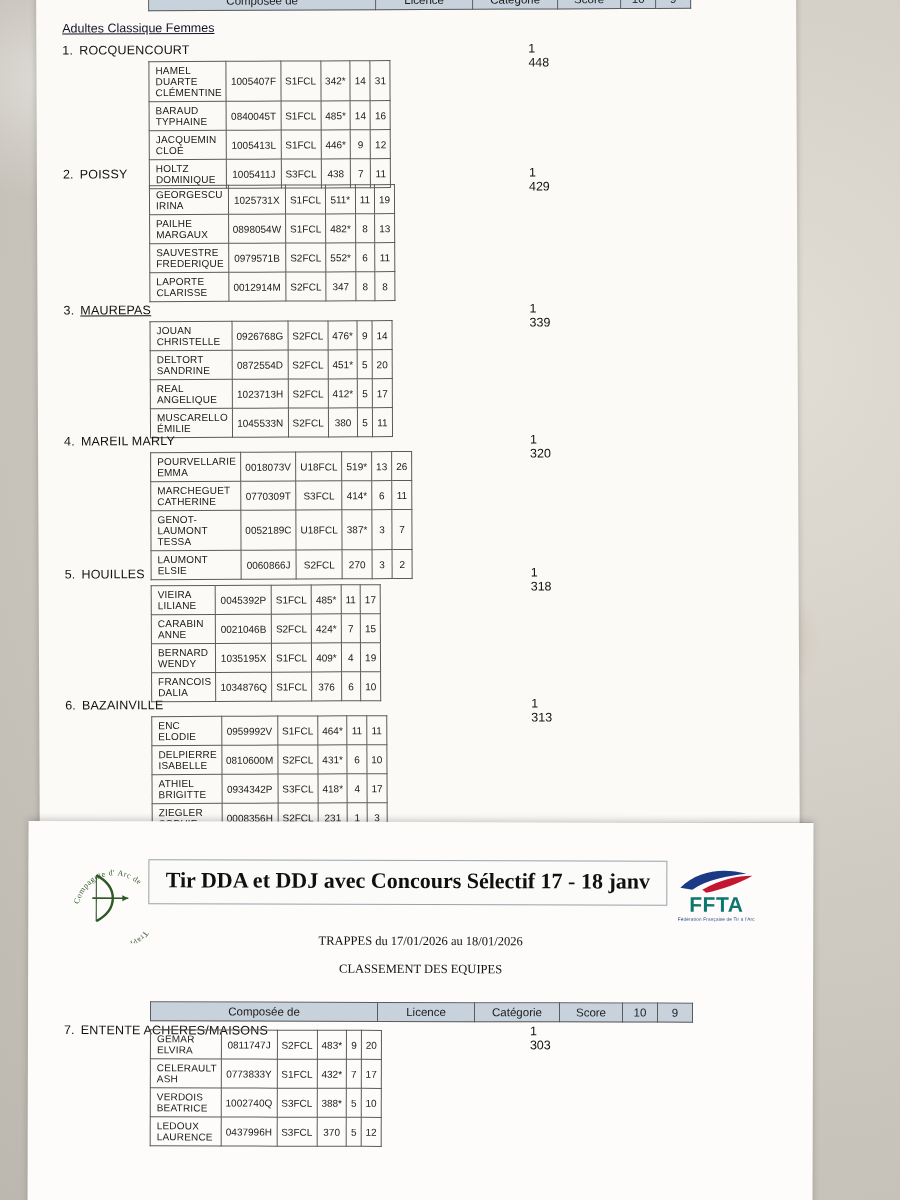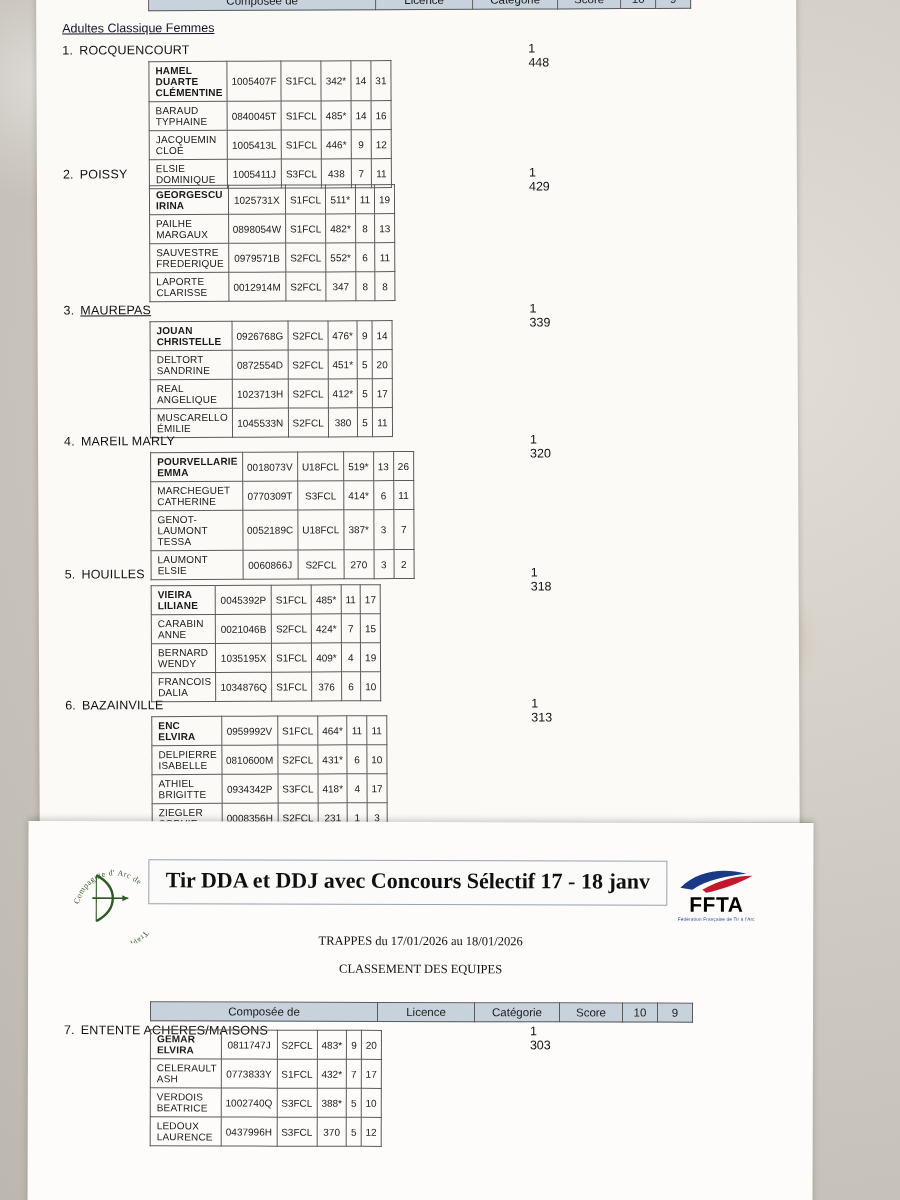--- a/index.html
+++ b/index.html
@@ -67,21 +67,21 @@
 
   .hdr-row td {
     background: #c7d2dd;
     border: 1px solid #5b5b5b;
     text-align: center;
     font-size: 11.5px;
     padding: 3px 2px;
     font-weight: 400;
   }
 
-  .col-name   { width: 222px; font-weight: bold; }
+  .col-name   { width: 222px; }
   .col-lic    { width: 92px; }
   .col-cat    { width: 80px; }
   .col-score  { width: 58px; }
   .col-10     { width: 30px; }
   .col-9      { width: 30px; }
 
   .section-title {
     font-size: 12.5px;
     font-weight: 400;
     color: #12122a;
@@ -183,21 +183,21 @@
     left: 640px;
     top: 45px;
     width: 96px;
     height: 70px;
     text-align: center;
   }
   .ffta-text {
     font-family: "Liberation Sans", sans-serif;
     font-weight: bold;
     font-size: 21px;
-    color: #000000;
+    color: #0f766e;
     letter-spacing: 0.5px;
     line-height: 1;
   }
   .ffta-sub {
     font-size: 4.6px;
     color: #1b3a86;
     letter-spacing: 0.2px;
     line-height: 1.25;
     margin-top: 2px;
   }
@@ -267,21 +267,21 @@
           </tr>
           <tr>
             <td class="name">JACQUEMIN CLOÉ</td>
             <td class="center">1005413L</td>
             <td class="center">S1FCL</td>
             <td class="center">446*</td>
             <td class="center">9</td>
             <td class="center">12</td>
           </tr>
           <tr>
-            <td class="name">ELSIE DOMINIQUE</td>
+            <td class="name">HOLTZ DOMINIQUE</td>
             <td class="center">1005411J</td>
             <td class="center">S3FCL</td>
             <td class="center">438</td>
             <td class="center">7</td>
             <td class="center">11</td>
           </tr>
         </tbody>
           </table>
       </div>
     </div>
@@ -464,21 +464,21 @@
 
     <div class="group" style="top:707px; left:0;">
       <div class="club-line" style="position:relative;">
         <span class="club-name" style="padding-left:26px;">6.</span>
         <span class="club-name" style="padding-left:6px;">BAZAINVILLE</span>
         <span class="club-total">1 313</span>
       </div>
       <table class="archer-table" style="position:absolute; left:112px; top:18px;">
         <tbody>
             <tr>
-          <td class="name col-name">ENC ELVIRA</td>
+          <td class="name col-name">ENC ELODIE</td>
           <td class="center col-lic">0959992V</td>
           <td class="center col-cat">S1FCL</td>
           <td class="center col-score">464*</td>
           <td class="center col-10">11</td>
           <td class="center col-9">11</td>
         </tr>
         <tr>
           <td class="name">DELPIERRE ISABELLE</td>
           <td class="center">0810600M</td>
           <td class="center">S2FCL</td>

